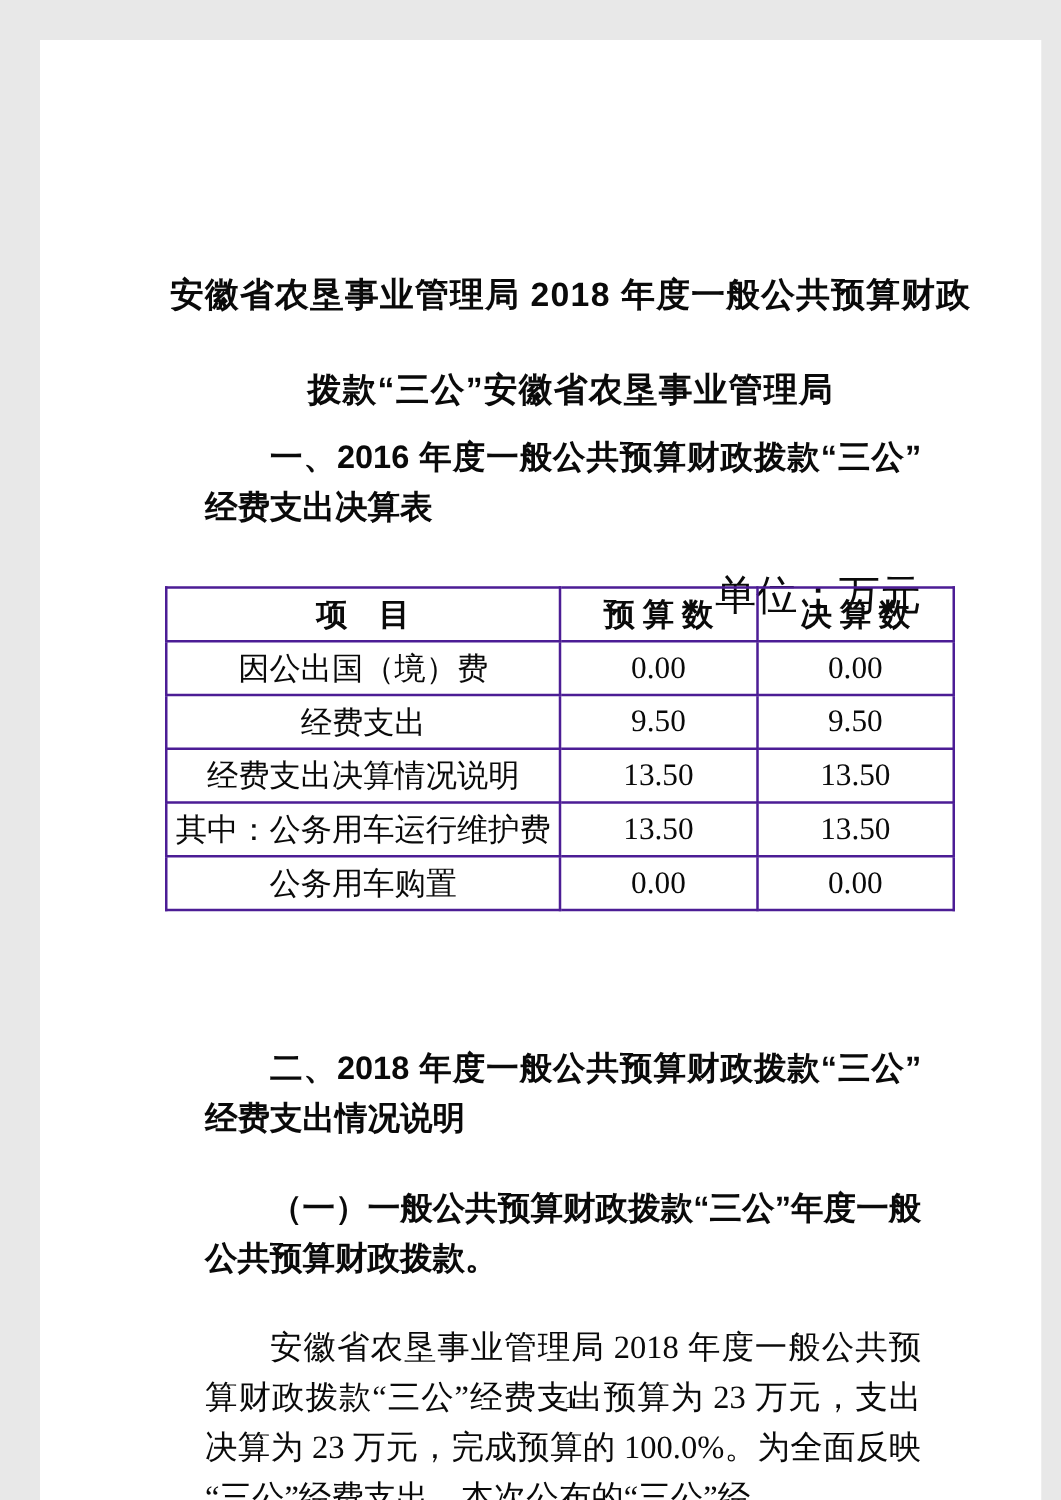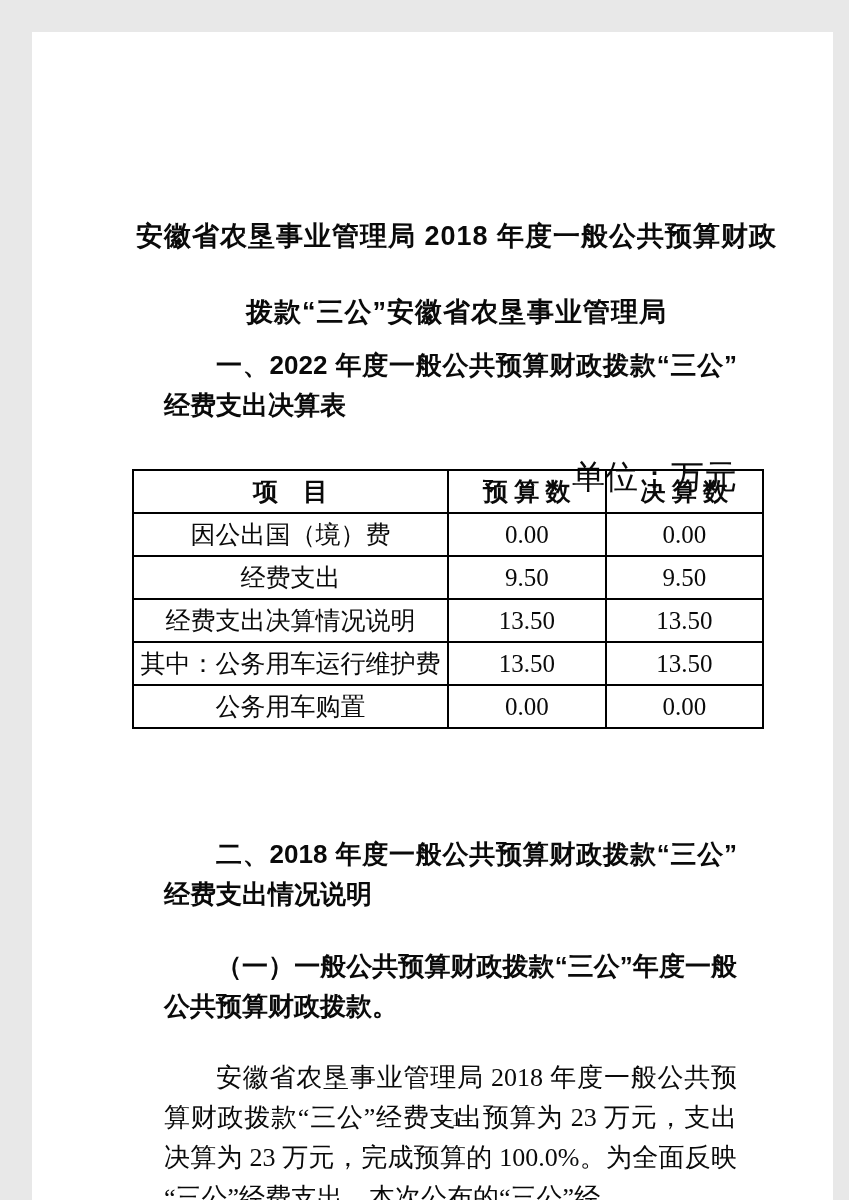--- a/index.html
+++ b/index.html
@@ -58,21 +58,21 @@
     position: absolute;
     top: 437px;
     left: 100px;
     width: 632px;
     border-collapse: collapse;
     table-layout: fixed;
     font-size: 25px;
   }
   table.budget-table th,
   table.budget-table td {
-    border: 2px solid #000000;
+    border: 2px solid #4c1d95;
     height: 43px;
     padding: 0;
     vertical-align: middle;
     text-align: center;
     font-weight: normal;
   }
   table.budget-table col.c-item   { width: 50%; }
   table.budget-table col.c-budget { width: 25%; }
   table.budget-table col.c-final  { width: 25%; }
   table.budget-table thead th { font-weight: bold; }
@@ -115,21 +115,21 @@
 <body>
 
 <div class="page">
 
   <h1 class="doc-title">
     <div>安徽省农垦事业管理局 2018 年度一般公共预算财政</div>
     <div>拨款“三公”安徽省农垦事业管理局</div>
   </h1>
 
   <div class="section-1">
-    <p class="heading">一、2022 年度一般公共预算财政拨款“三公”经费支出决算表</p>
+    <p class="heading">一、2016 年度一般公共预算财政拨款“三公”经费支出决算表</p>
     <p class="unit-line">单位：万元</p>
   </div>
 
   <table class="budget-table">
     <colgroup>
       <col class="c-item">
       <col class="c-budget">
       <col class="c-final">
     </colgroup>
     <thead>

